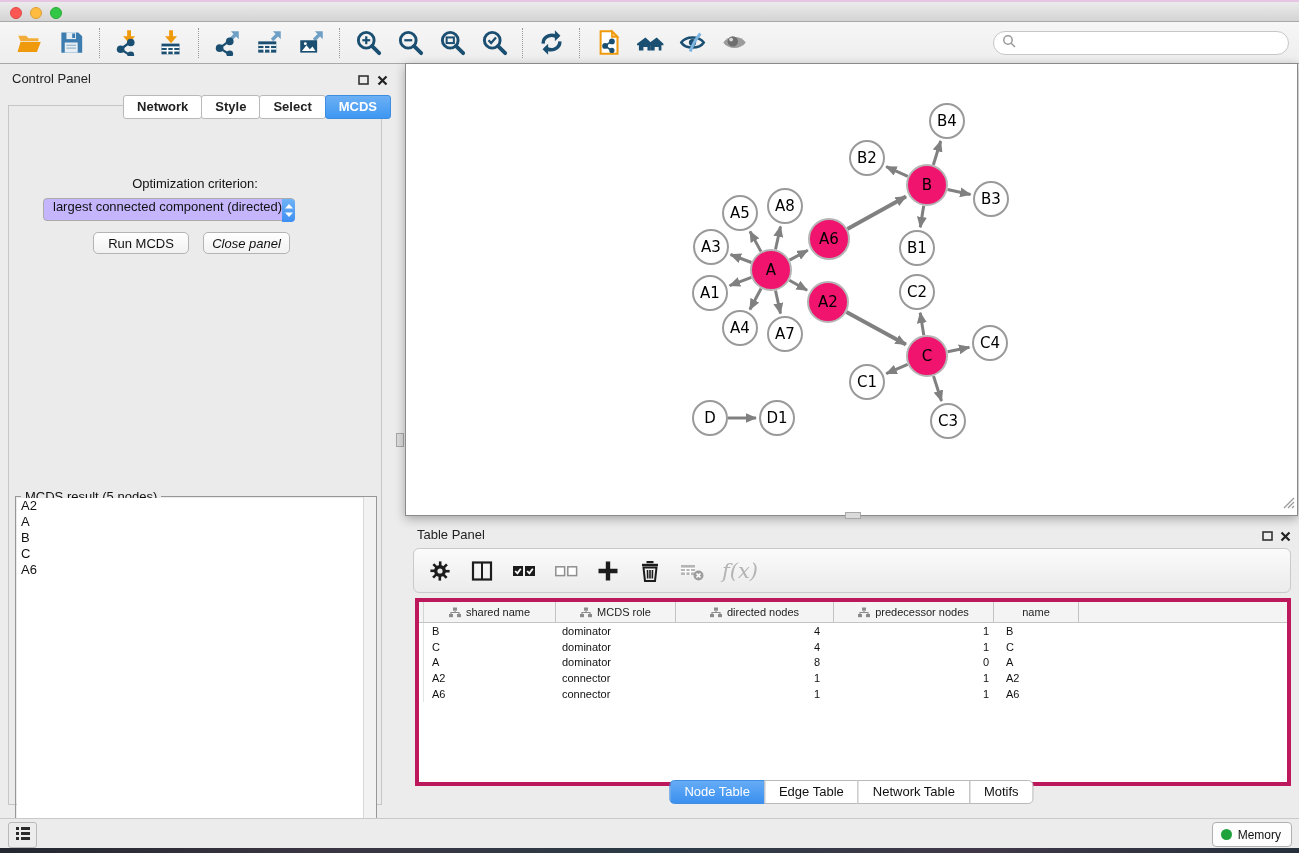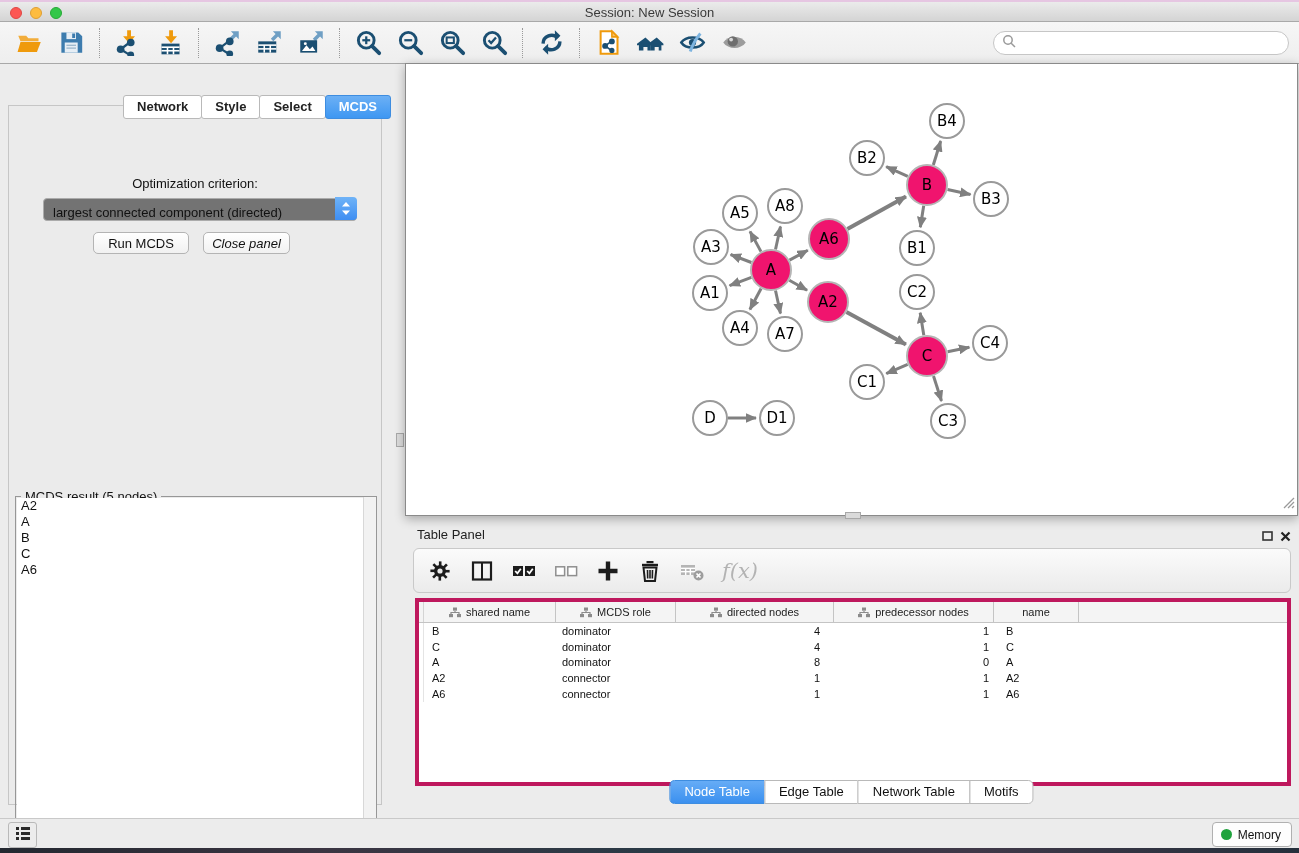--- a/index.html
+++ b/index.html
@@ -33,22 +33,22 @@
   .panel-title { position:absolute; left:12px; top:7px; font-size:13px; color:#222; }
   .win-float { position:absolute; top:8px; }
   .win-close { position:absolute; top:8px; }
   .cp-tabs { position:absolute; left:0; top:31px; width:100%; display:flex; justify-content:flex-end; z-index:2; }
   .tab { font-size:13px; font-weight:bold; color:#222; background:#fff; border:1px solid #b9b9b9;
     padding:3px 13px 4px 13px; margin-left:-1px; border-radius:3px; }
   .tab.selected { background:linear-gradient(#6cb0f5,#3e97f2); color:#fff; border-color:#3e8de0; }
   .cp-content { position:absolute; left:8px; top:41px; width:374px; height:700px;
     background:#ebebeb; border:1px solid #c6c6c6; }
   .opt-label { position:absolute; left:0; width:100%; top:70px; text-align:center; font-size:13px; color:#111; }
-  .dropdown { position:absolute; left:34px; top:92px; width:314px; height:23px; background:#737373;
-    border:1px solid #ababab; border-radius:4px; display:flex; align-items:flex-end; }
+  .dropdown { position:absolute; left:34px; top:92px; width:252px; height:23px; background:#c4b5fd;
+    border:1px solid #ababab; border-radius:4px; display:flex; align-items:flex-start; }
   .dropdown .dd-text { flex:1; font-size:13px; padding-left:9px; color:#111; white-space:nowrap; }
   .dd-stepper { width:22px; height:23px; margin-right:-1px; border-radius:0 4px 4px 0;
     background:linear-gradient(#6fb3f7,#3e8ef2); display:flex; align-items:center; justify-content:center; }
   .btn { position:absolute; top:126px; height:22px; background:linear-gradient(#ffffff,#f1f1f1);
     border:1px solid #b4b4b4; border-radius:5px; font-size:13px; color:#111;
     display:flex; align-items:center; justify-content:center; }
   .groupbox { position:absolute; left:6px; top:390px; width:362px; height:343px; border:1px solid #979797; }
   .groupbox .legend { position:absolute; top:-8px; left:5px; background:#ebebeb; padding:0 4px;
     font-size:13px; color:#111; }
   .mcds-list { position:absolute; left:1px; top:1px; right:1px; bottom:1px; background:#fff; }
@@ -100,21 +100,20 @@
 </style>
 </head>
 <body>
 
 <div class="titlebar">
   <div class="lights">
     <div class="light red"></div>
     <div class="light yellow"></div>
     <div class="light green"></div>
   </div>
-  <div class="title">Session: New Session</div>
 </div>
 
 <div class="toolbar" id="main-toolbar">
   <div class="tbtn">
       <svg width="27" height="27" viewBox="0 0 24 24">
         <path d="M2 6 h7 l2 2.2 h9 v2.6 H4 Z" fill="#f2ad3b"></path>
         <path d="M4 11.5 h18 l-3.4 9 H1.4 Z" fill="#ef9a0c"></path>
       </svg>
     </div>
     <div class="tbtn">
@@ -267,20 +266,33 @@
       <svg width="14" height="14" viewBox="0 0 14 14">
           <circle cx="6" cy="6" r="4.2" fill="none" stroke="#9a9a9a" stroke-width="1.5"></circle>
           <line x1="9.2" y1="9.2" x2="13" y2="13" stroke="#9a9a9a" stroke-width="1.5"></line>
         </svg>
     </span>
     <input placeholder="" style="">
   </div>
 </div>
 
 <div class="control-panel">
+  <div class="cp-header">
+    <span class="panel-title">Control Panel</span>
+    <span class="win-float" style="left:358px;">
+      <svg width="11" height="11" viewBox="0 0 11 11">
+          <rect x="1" y="1" width="9" height="8" fill="none" stroke="#333" stroke-width="1.6"></rect>
+        </svg>
+    </span>
+    <span class="win-close" style="left:377px;">
+      <svg width="11" height="11" viewBox="0 0 11 11">
+          <path d="M1.5 1.5 L9.5 9.5 M9.5 1.5 L1.5 9.5" stroke="#222" stroke-width="2.2"></path>
+        </svg>
+    </span>
+  </div>
   <div class="cp-tabs" id="cp-tabs">
       <div class="tab">Network</div>
       <div class="tab">Style</div>
       <div class="tab">Select</div>
       <div class="tab selected">MCDS</div>
     </div>
   <div class="cp-content">
     <div class="opt-label">Optimization criterion:</div>
     <div class="dropdown">
       <span class="dd-text">largest connected component (directed)</span>

